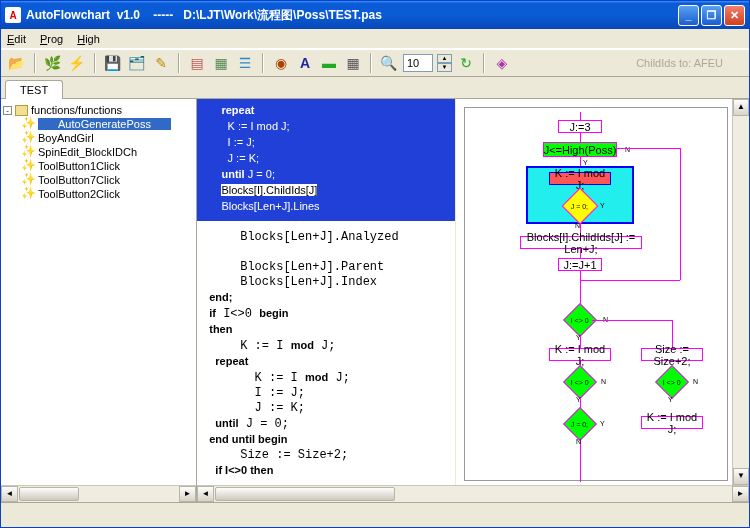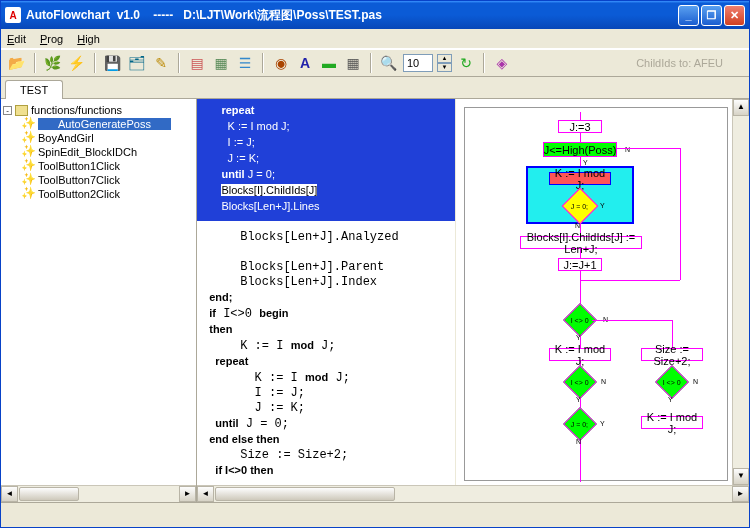--- a/index.html
+++ b/index.html
@@ -178,21 +178,21 @@
       Blocks[Len+J].Index 
 <span class="b">    end;</span>
 <span class="b">    if</span> I&lt;&gt;0 <span class="b">begin</span>
 <span class="b">    then</span>
       K := I <span class="b">mod</span> J;
 <span class="b">      repeat</span>
         K := I <span class="b">mod</span> J;
         I := J;
         J := K;
 <span class="b">      until</span> J = 0;
-<span class="b">    end else then</span>
+<span class="b">    end until begin</span>
       Size := Size+2;
 <span class="b">      if I&lt;&gt;0 then</span></div>
       </div>
 
       <div class="flow-panel">
         <div class="flow-canvas">
           <div class="vline" style="left:115px;top:4px;height:370px"></div>
           <div class="fnode rect" style="left:93px;top:12px;width:44px;height:13px">
               <span>J:=3</span>
             </div>

